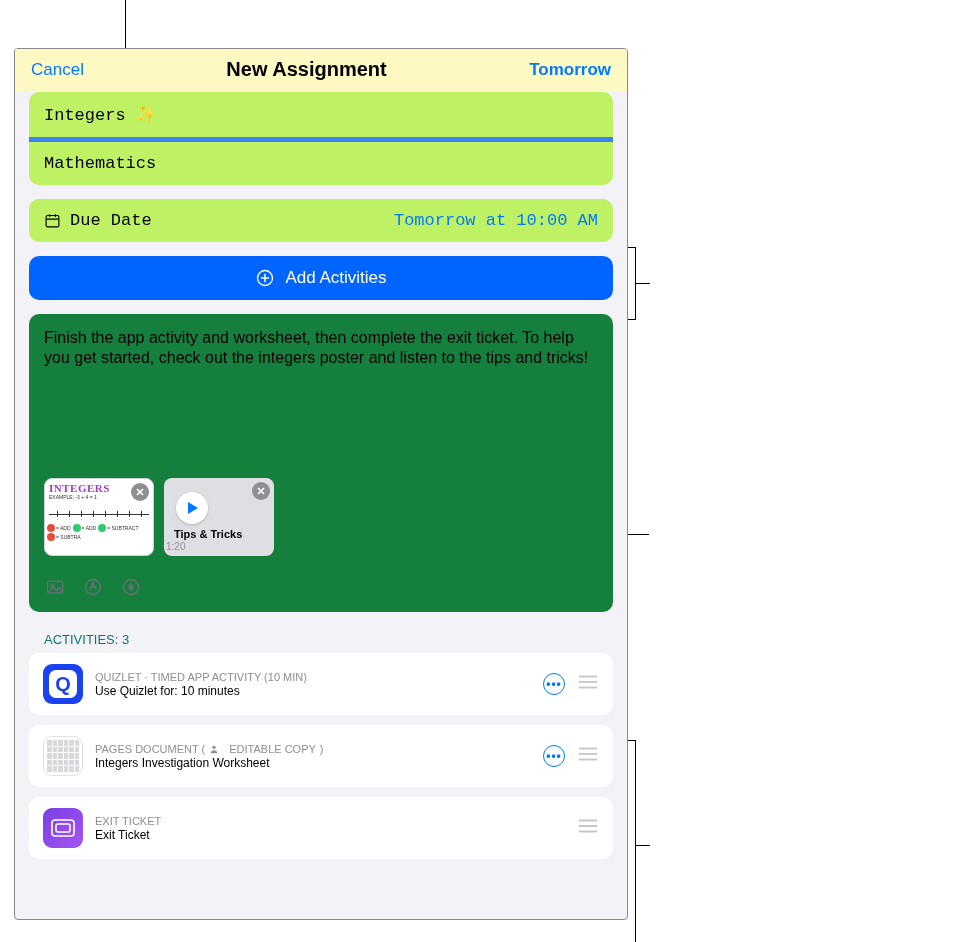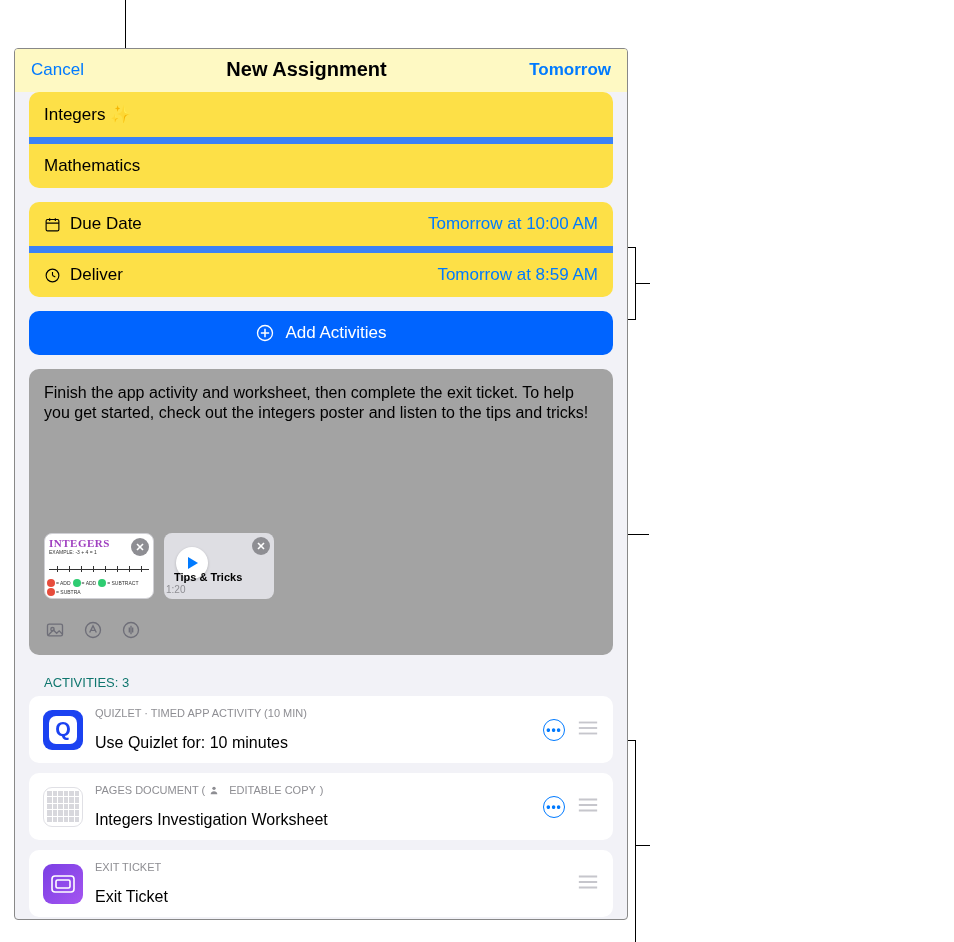--- a/index.html
+++ b/index.html
@@ -52,31 +52,32 @@
   }
   .nav-left, .nav-right {
     font-size: 17px;
     color: #007aff;
   }
   .nav-right { font-weight: 600; }
   .nav-title { font-size: 20px; font-weight: 600; color: #000; }
   
   .card {
     margin: 0 14px;
-    background: #fde047;
+    background: #bef264;
     border-radius: 10px;
     overflow: hidden;
+    font-family: Liberation Mono, monospace;
   }
   .row {
     display: flex;
     align-items: center;
     padding: 12px 15px;
     font-size: 17px;
     color: #000;
-    border-top: 7px solid #3b82f6;
+    border-top: 5px solid #3b82f6;
   }
   .row:first-child { border-top: none; }
   .row .label { flex: 1; }
   .row .value { color: #007aff; font-size: 17px; }
   .row .icon-slot { width: 22px; display:flex; align-items:center; justify-content:flex-start; margin-right:4px; }
   .small-icon { width:17px; height:17px; stroke:#000; fill:none; }
   .add-btn {
     margin: 14px 14px 0 14px;
     background: #0064ff;
     color: #fff;
@@ -85,39 +86,39 @@
     display: flex;
     align-items: center;
     justify-content: center;
     font-size: 17px;
     font-weight: 400;
     gap: 10px;
   }
   .add-btn svg { width:20px; height:20px; }
   .desc-card {
     margin: 14px 14px 0 14px;
-    background: #a3a3a3;
+    background: #15803d;
     border-radius: 10px;
     padding: 14px 15px 14px 15px;
   }
   .desc-text {
     font-size: 16px;
     line-height: 1.28;
     color: #000;
     min-height: 90px;
   }
   .attachments {
     display: flex;
     gap: 10px;
     margin-top: 60px;
     padding-bottom: 10px;
   }
   .attach {
     width: 110px;
-    height: 66px;
+    height: 78px;
     border-radius: 8px;
     position: relative;
     overflow: hidden;
   }
   .attach1 {
     background: #fff;
     border: 1px solid #d0d0d5;
   }
   .attach2 {
     background: #dedee3;
@@ -200,21 +201,21 @@
   .act-body { flex:1; min-width:0; }
   .act-meta {
     font-size:11px; color:#8e8e93; font-weight:500;
     display:flex; align-items:center; gap:4px;
     text-transform: uppercase;
   }
   .act-meta .badge {
     display:inline-flex; align-items:center; gap:10px;
     color:#8e8e93;
   }
-  .act-title { font-size:16px; color:#000; margin-top:15px; }
+  .act-title { font-size:12px; color:#000; margin-top:1px; }
   .act-actions { display:flex; align-items:center; gap:12px; }
   .more-btn {
     width:22px; height:22px; border-radius:50%;
     border:1.6px solid #007aff;
     display:flex; align-items:center; justify-content:center;
   }
   .more-btn span {
     color:#007aff; font-size:12px; line-height:1; letter-spacing:1px; font-weight:bold;
   }
   .drag-handle svg { width:22px; height:18px; stroke:#c6c6cc; }
@@ -276,31 +277,20 @@
       <span class="icon-slot">
         <svg class="small-icon" viewBox="0 0 24 24">
             <rect x="3" y="5" width="18" height="16" rx="2" stroke-width="1.6"></rect>
             <line x1="3" y1="10" x2="21" y2="10" stroke-width="1.6"></line>
             <line x1="8" y1="3" x2="8" y2="7" stroke-width="1.6"></line>
             <line x1="16" y1="3" x2="16" y2="7" stroke-width="1.6"></line>
           </svg>
       </span>
       <span class="label">Due Date</span>
       <span class="value">Tomorrow at 10:00 AM</span>
-    </div>
-    <div class="row">
-      <span class="icon-slot">
-        <svg class="small-icon" viewBox="0 0 24 24">
-            <circle cx="12" cy="12" r="9" stroke-width="1.6"></circle>
-            <line x1="12" y1="7" x2="12" y2="12" stroke-width="1.6"></line>
-            <line x1="12" y1="12" x2="16" y2="14" stroke-width="1.6"></line>
-          </svg>
-      </span>
-      <span class="label">Deliver</span>
-      <span class="value">Tomorrow at 8:59 AM</span>
     </div>
   </div>
 
   <div class="add-btn">
     <svg viewBox="0 0 24 24">
       <circle cx="12" cy="12" r="9" stroke="#fff" stroke-width="1.6" fill="none"></circle>
       <line x1="12" y1="7" x2="12" y2="17" stroke="#fff" stroke-width="1.8"></line>
       <line x1="7" y1="12" x2="17" y2="12" stroke="#fff" stroke-width="1.8"></line>
     </svg>
     <span>Add Activities</span>

